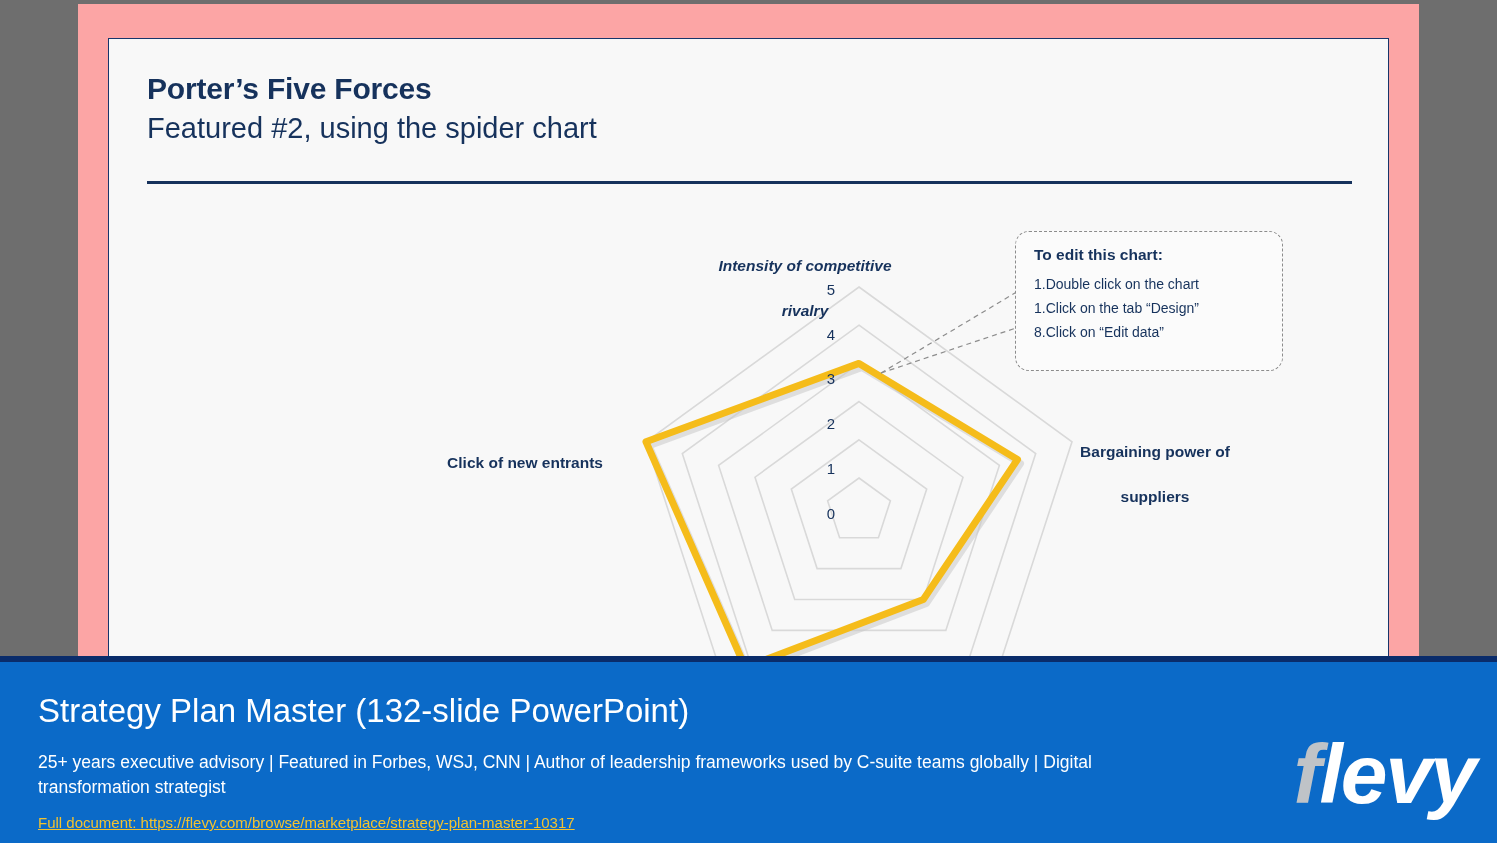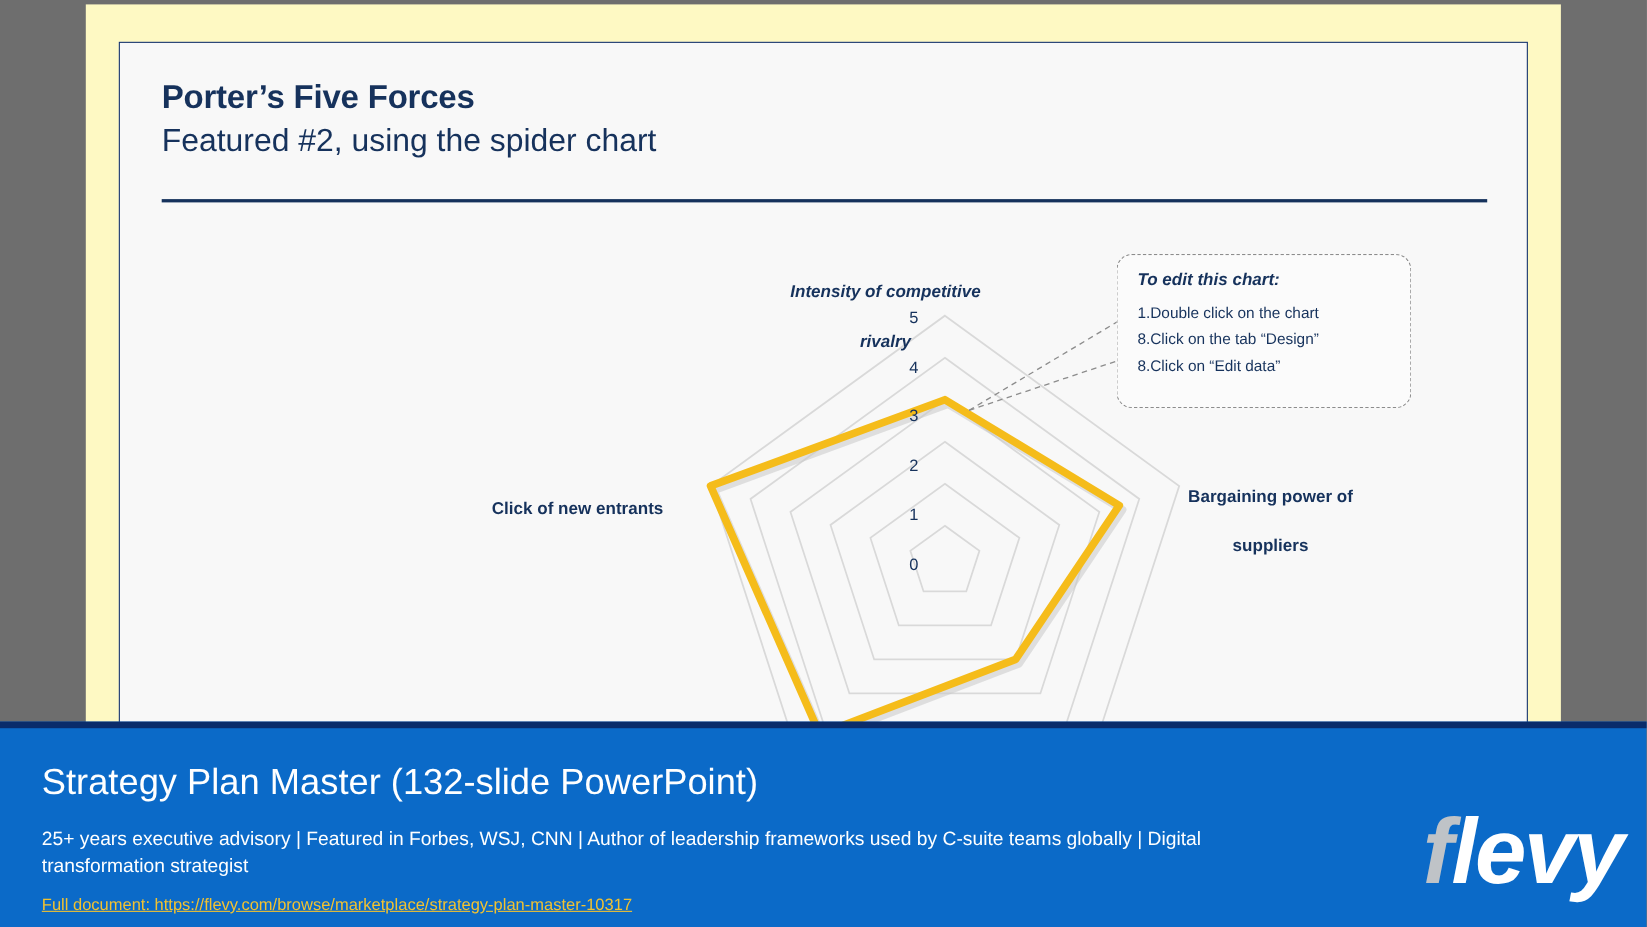--- a/index.html
+++ b/index.html
@@ -15,21 +15,21 @@
     position: relative;
     width: 1497px; height: 843px;
     background: #6e6e6e;
   }
 
   
   .slide-canvas {
     position: absolute;
     left: 78px; top: 4px;
     width: 1341px; height: 752px;
-    background: #fef9c3;
+    background: #fca5a5;
   }
   .slide-inner {
     position: absolute;
     left: 30px; top: 34px;
     width: 1281px; height: 718px;
     background: #f8f8f8;
     border: 1px solid #17356b;
     overflow: hidden;
   }
 
@@ -104,21 +104,20 @@
     border: 1px dashed #8c8c8c;
     border-radius: 14px;
     background: #fbfbfb;
     padding: 14px 16px 10px 18px;
   }
   .callout-title {
     font-size: 15.5px;
     font-weight: bold;
     color: #16325c;
     margin: 0 0 8px 0;
-    font-style: italic;
   }
   .callout-step {
     font-size: 14px;
     color: #16325c;
     line-height: 1.72;
     white-space: nowrap;
   }
   .callout-leader {
     position: absolute;
     left: 770px; top: 80px;
@@ -230,21 +229,21 @@
         </div>
 
         <svg class="callout-leader" viewBox="0 0 150 110">
           <path d="M 2 104 L 146 18" fill="none" stroke="#8c8c8c" stroke-width="1.2" stroke-dasharray="5 4"></path>
           <path d="M 2 104 L 146 56" fill="none" stroke="#8c8c8c" stroke-width="1.2" stroke-dasharray="5 4"></path>
         </svg>
 
         <div class="callout">
           <div class="callout-title">To edit this chart:</div>
           <div class="callout-step">1.Double click on the chart</div>
-          <div class="callout-step">8.Click on the tab “Design”</div>
+          <div class="callout-step">1.Click on the tab “Design”</div>
           <div class="callout-step">8.Click on “Edit data”</div>
         </div>
 
       </div>
     </div>
   </div>
 
   <div class="banner">
     <div class="banner-title">
       <b>Strategy Plan Master</b><span class="light"> (132-slide PowerPoint)</span>

